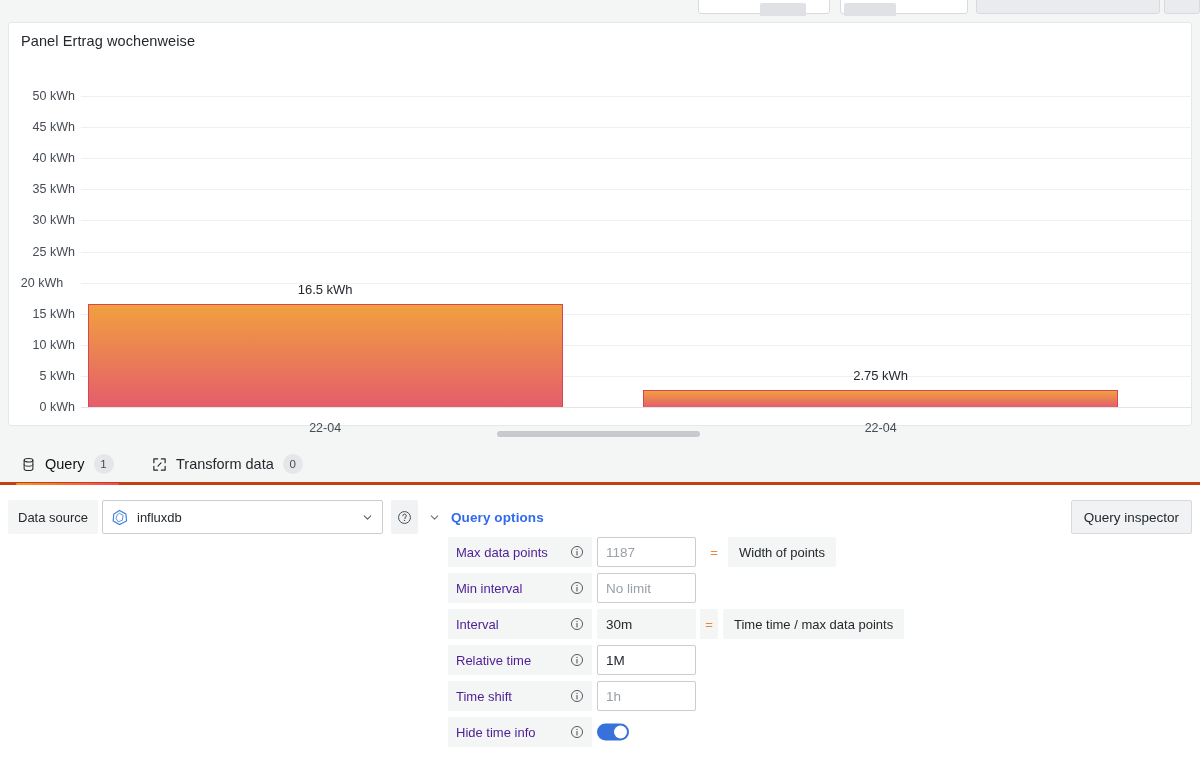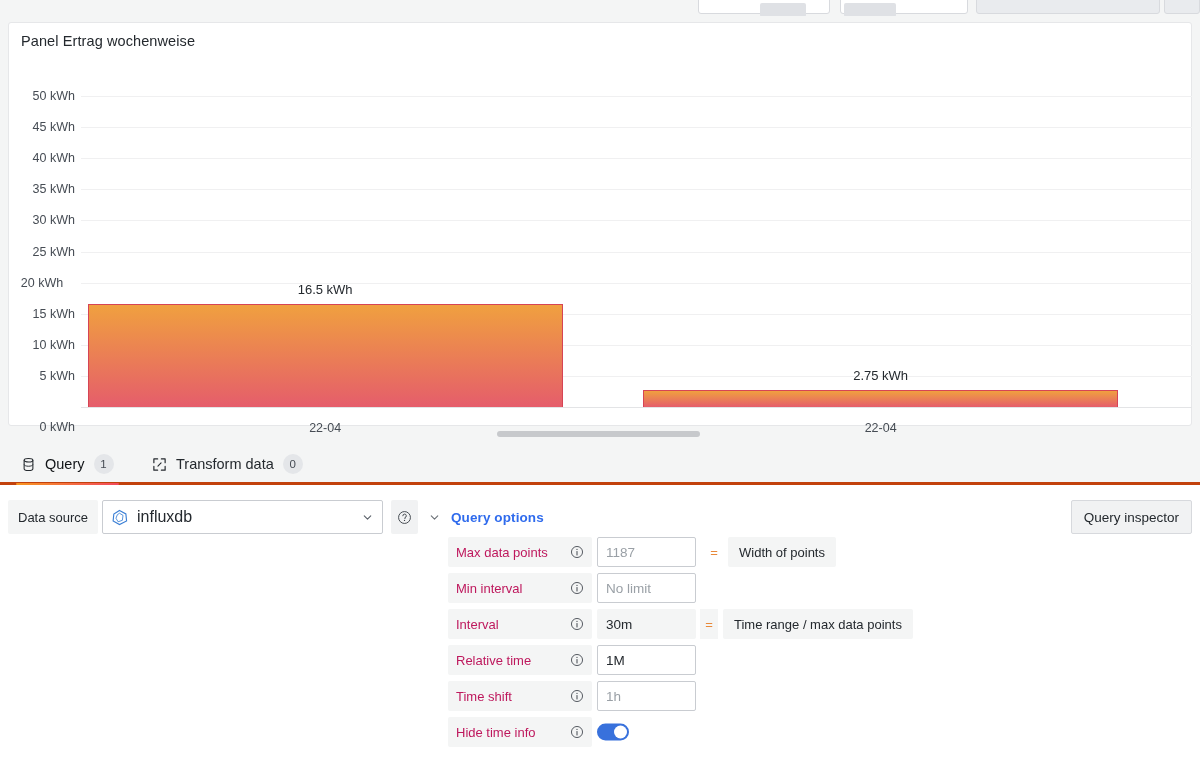--- a/index.html
+++ b/index.html
@@ -120,21 +120,21 @@
     position: absolute; left: 8px; top: 0; height: 34px;
     display: flex; align-items: center; padding: 0 10px;
     background: #f4f5f5; border-radius: 2px;
     font-size: 13px; color: #24292e; white-space: nowrap; text-align: right;
   }
   #ds-picker {
     position: absolute; left: 102px; top: 0; width: 281px; height: 34px;
     background: #fff; border: 1px solid #c9ccd1; border-radius: 2px;
     display: flex; align-items: center; padding: 0 8px; cursor: pointer;
   }
-  #ds-name { font-size: 16px; color: #24292e; margin-left: 9px; flex: 1; }
+  #ds-name { font-size: 13px; color: #24292e; margin-left: 9px; flex: 1; }
   #ds-help {
     position: absolute; left: 391px; top: 0; width: 27px; height: 34px;
     background: #f1f2f3; border-radius: 2px;
     display: flex; align-items: center; justify-content: center; cursor: pointer;
   }
   #qopts-toggle {
     position: absolute; left: 428px; top: 0; height: 34px;
     display: flex; align-items: center; gap: 10px; cursor: pointer;
   }
   #qopts-label {
@@ -152,21 +152,21 @@
     font-size: 13.5px; color: #24292e; cursor: pointer; white-space: nowrap;
   }
 
   
   .opt-row {
     position: absolute; left: 448px; height: 30px;
   }
   .opt-name {
     position: absolute; left: 0; top: 0; width: 144px; height: 30px;
     background: #f4f5f5; border-radius: 2px;
-    display: flex; align-items: center; font-size: 13px; color: #be185d;
+    display: flex; align-items: center; font-size: 13px; color: #4c1d95;
     padding-left: 8px;
   }
   .opt-info {
     position: absolute; left: 122px; top: 50%; transform: translateY(-50%);
     width: 14px; height: 14px; cursor: pointer;
   }
   .opt-input {
     position: absolute; left: 149px; top: 0; width: 99px; height: 30px;
     background: #fff; border: 1px solid #c9ccd1; border-radius: 2px;
     display: flex; align-items: center; padding: 0 8px;
@@ -207,21 +207,21 @@
     <div class="strip-box" style="left: 840px; width: 128px;"></div>
     <div class="strip-inner" style="left: 844px; width: 52px;"></div>
     <div class="strip-box grey" style="left: 976px; width: 184px;"></div>
     <div class="strip-box grey" style="left: 1164px; width: 36px;"></div>
   </div>
 
 <div id="panel">
   <div id="panel-title">Panel Ertrag wochenweise</div>
   <div id="plot">
       <div class="gridline axis0" style="top: 346px;"></div>
-      <div class="ytick" style="top: 346px; margin-top: 20px;">0 kWh</div>
+      <div class="ytick" style="top: 346px;">0 kWh</div>
       <div class="gridline" style="top: 314.9px;"></div>
       <div class="ytick" style="top: 314.9px;">5 kWh</div>
       <div class="gridline" style="top: 283.8px;"></div>
       <div class="ytick" style="top: 283.8px;">10 kWh</div>
       <div class="gridline" style="top: 252.7px;"></div>
       <div class="ytick" style="top: 252.7px;">15 kWh</div>
       <div class="gridline" style="top: 221.6px;"></div>
       <div class="ytick" style="top: 221.6px; text-align: center;">20 kWh</div>
       <div class="gridline" style="top: 190.5px;"></div>
       <div class="ytick" style="top: 190.5px;">25 kWh</div>
@@ -346,21 +346,21 @@
         <div class="opt-name">Interval</div>
         <span class="opt-info">
           <svg class="icon-svg" width="14" height="14" viewBox="0 0 24 24">
             <circle cx="12" cy="12" r="9.5" fill="none" stroke="#4a5057" stroke-width="1.6"></circle>
             <path d="M12 11v6" stroke="#4a5057" stroke-width="1.8" stroke-linecap="round"></path>
             <circle cx="12" cy="7.6" r="1.05" fill="#4a5057"></circle>
           </svg>
         </span>
         <div class="opt-input readonly">30m</div>
         <div class="opt-eq" style="left: 252px; background: rgb(244, 245, 245);">=</div>
-        <div class="opt-desc" style="left: 275px;">Time range / max data points</div>
+        <div class="opt-desc" style="left: 275px;">Time time / max data points</div>
       </div>
       <div class="opt-row" style="top: 160px;">
         <div class="opt-name">Relative time</div>
         <span class="opt-info">
           <svg class="icon-svg" width="14" height="14" viewBox="0 0 24 24">
             <circle cx="12" cy="12" r="9.5" fill="none" stroke="#4a5057" stroke-width="1.6"></circle>
             <path d="M12 11v6" stroke="#4a5057" stroke-width="1.8" stroke-linecap="round"></path>
             <circle cx="12" cy="7.6" r="1.05" fill="#4a5057"></circle>
           </svg>
         </span>

